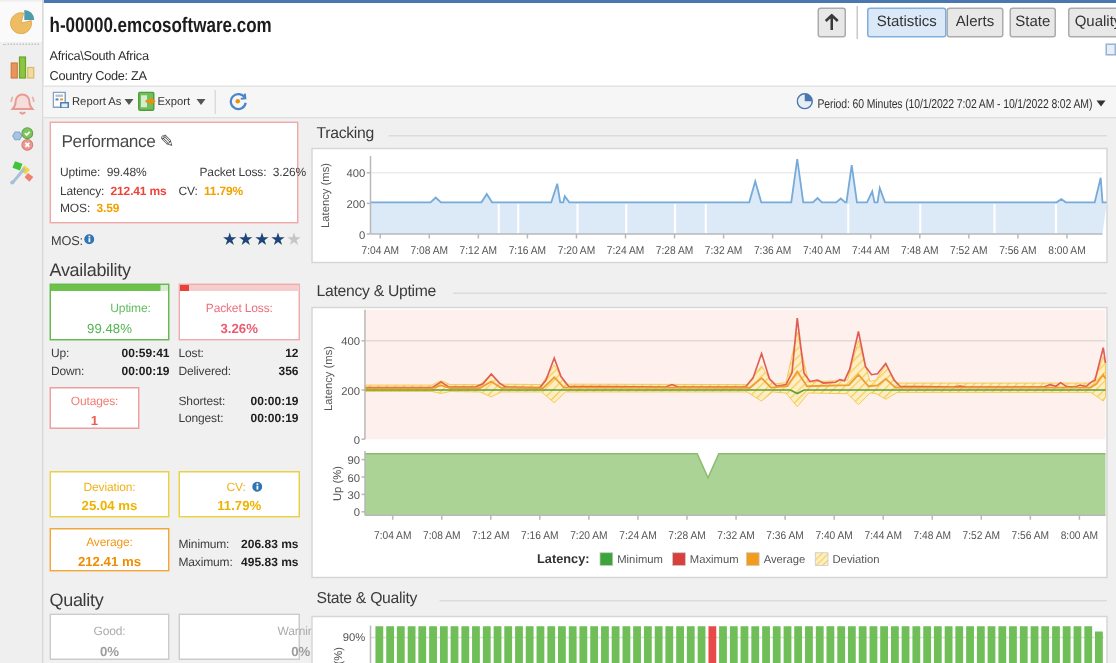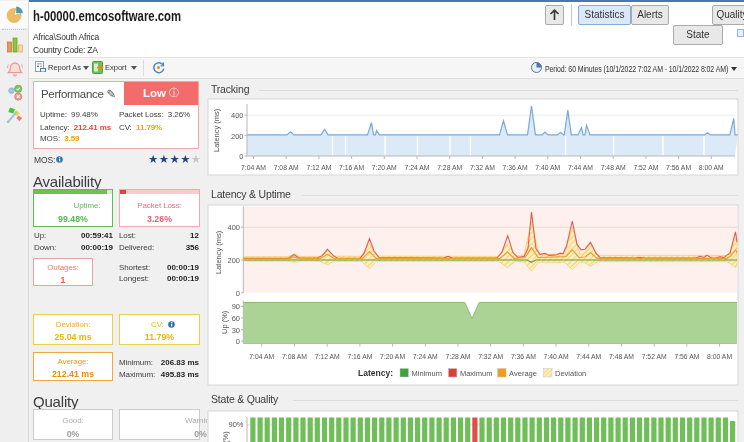--- a/index.html
+++ b/index.html
@@ -23,36 +23,36 @@
 #vline{position:absolute;left:571px;top:4px;width:1px;height:22px;background:#c9c8c9;}
 #minibadge{position:absolute;left:737px;top:29px;width:7px;height:8px;background:#e8eef6;border:1px solid #9ab4d4;}
 
 #toolbar{left:29px;top:57px;width:715px;height:22px;background:#f7f6f7;border-top:1px solid #e5e4e5;border-bottom:1px solid #e0dfe0;}
 .tbtext{position:absolute;top:63px;font-size:7.5px;color:#333;white-space:nowrap;}
 .tbsep{position:absolute;top:60px;width:1px;height:16px;background:#dcdbdc;}
 .caret{position:absolute;width:0;height:0;border-left:3px solid transparent;border-right:3px solid transparent;border-top:4px solid #555;}
 
 #content{left:29px;top:79px;width:715px;height:363px;background:#f1f0f1;}
 
-.h2{position:absolute;font-size:15px;color:#3b3b3b;letter-spacing:-0.2px;}
+.h2{position:absolute;font-size:12px;color:#3b3b3b;letter-spacing:-0.2px;}
 .card{position:absolute;background:#fff;}
 .clabel{width:100%;text-align:center;position:absolute;font-size:8px;letter-spacing:-0.1px;}
 .cvalue{width:100%;text-align:center;position:absolute;font-size:8.8px;font-weight:bold;}
 .srow{position:absolute;font-size:8px;letter-spacing:-0.1px;color:#3d3d3d;}
 .sval{position:absolute;font-size:8px;font-weight:bold;color:#1e1e1e;text-align:right;}
 
 #perf{position:absolute;left:33px;top:81px;width:166px;height:68px;background:#fff;border:1px solid #edaaa8;}
 #lowbox{position:absolute;right:0;top:0;width:74px;height:23px;background:#f36b6b;color:#fff;font-weight:bold;font-size:11.5px;text-align:center;line-height:23px;}
 #perftitle{position:absolute;left:7px;top:5px;font-size:11.5px;letter-spacing:-0.3px;color:#4a4a4a;}
 .prow{position:absolute;font-size:8px;letter-spacing:-0.1px;color:#3d3d3d;white-space:nowrap;}
 .red{color:#f04338;font-weight:bold;}
 .orange{color:#f2a200;font-weight:bold;}
 
 .green{color:#61bd61;padding-left:28px;}
-.greenv{color:#53b553;font-weight:bold;}
+.greenv{color:#53b553;font-weight:normal;}
 .pink{color:#ed6e7e;}
 .pinkv{color:#ea5c72;font-weight:bold;}
 .salmon{color:#f27c74;}
 .salmonv{color:#ee5a52;font-weight:bold;}
 .yel{color:#efb21c;}
 .yelv{color:#eeb400;font-weight:bold;}
 .org{color:#f29718;}
 .orgv{color:#ef8d00;font-weight:bold;}
 .gray{color:#ababab;}
 .grayv{color:#9d9d9d;font-weight:bold;}
@@ -103,21 +103,21 @@
 <h1>h-00000.emcosoftware.com</h1>
 <div class="info1">Africa\South Africa</div>
 <div class="info2">Country Code: ZA</div>
 
 <div class="btn" style="left:545px;width:19px;"><svg width="11" height="12" viewBox="0 0 11 12" style="margin-top:3px;">
       <path d="M5.5 11 L5.5 1.5 M1.5 5 L5.5 1.2 L9.5 5" fill="none" stroke="#3a3a3a" stroke-width="1.7"></path>
     </svg></div>
 <div id="vline"></div>
 <div class="btn active" style="left:578px;width:53px;">Statistics</div>
 <div class="btn" style="left:631px;width:38px;">Alerts</div>
-<div class="btn" style="left:673px;width:50px;margin-top:20px;">State</div>
+<div class="btn" style="left:673px;width:31px;">State</div>
 <div class="btn" style="left:712px;width:40px;">Quality</div>
 <div id="minibadge"></div>
 
 <div class="abs" id="toolbar"></div>
 <svg class="abs" style="left:35px;top:61px;" width="12" height="12" viewBox="0 0 12 12">
   <rect x="0.5" y="0.5" width="8" height="10" fill="#fff" stroke="#8aa0b8" stroke-width="1"></rect>
   <rect x="2" y="2" width="5" height="1.6" fill="#b0c4d8"></rect>
   <rect x="2" y="4.6" width="2" height="1.4" fill="#5588bb"></rect>
   <rect x="5" y="4.6" width="2" height="1.4" fill="#e8a040"></rect>
   <path d="M5 7 h6 v4 h-6 z" fill="#4a7fb5"></path>
@@ -141,23 +141,22 @@
 
 <svg class="abs" style="left:531px;top:62px;" width="11" height="11" viewBox="0 0 11 11">
   <circle cx="5.5" cy="5.5" r="5" fill="#e8eef6" stroke="#4a77ad" stroke-width="1"></circle>
   <path d="M5.5 5.5 L5.5 0.5 A5 5 0 0 1 10.5 5.5 Z" fill="#4a77ad"></path>
 </svg>
 <div class="tbtext" style="left:545px;top:64px;font-size:8.5px;letter-spacing:-0.1px;transform:scaleX(0.82);transform-origin:left;">Period: 60 Minutes (10/1/2022 7:02 AM - 10/1/2022 8:02 AM)</div>
 <div class="caret" style="left:731px;top:67px;border-top-color:#333;"></div>
 
 <div id="perf">
   <div id="perftitle">Performance ✎</div>
-  <div id="lowbox">Low <span style="font-weight:normal;font-size:10px;position:relative;top:-1px;">ⓘ</span></div>
   <div class="prow" style="left:6px;top:28px;">Uptime:&nbsp; 99.48%</div>
-  <div class="prow" style="left:85px;top:28px;">Packet Loss:&nbsp; 3.26%</div>
+  <div class="prow" style="left:99px;top:28px;">Packet Loss:&nbsp; 3.26%</div>
   <div class="prow" style="left:6px;top:41px;">Latency:&nbsp; <span class="red">212.41 ms</span></div>
   <div class="prow" style="left:85px;top:41px;">CV:&nbsp; <span class="orange">11.79%</span></div>
   <div class="prow" style="left:6px;top:52px;">MOS:&nbsp; <span class="orange">3.59</span></div>
 </div>
 <div class="srow" style="left:34px;top:155px;font-size:8.5px;">MOS:</div>
 <svg class="abs" style="left:56px;top:156px;" width="7" height="7" viewBox="0 0 7 7">
     <circle cx="3.5" cy="3.5" r="3.3" fill="#2e75b6"></circle>
     <rect x="3" y="2.8" width="1.2" height="2.6" fill="#fff"></rect>
     <rect x="3" y="1.2" width="1.2" height="1.1" fill="#fff"></rect>
   </svg>

